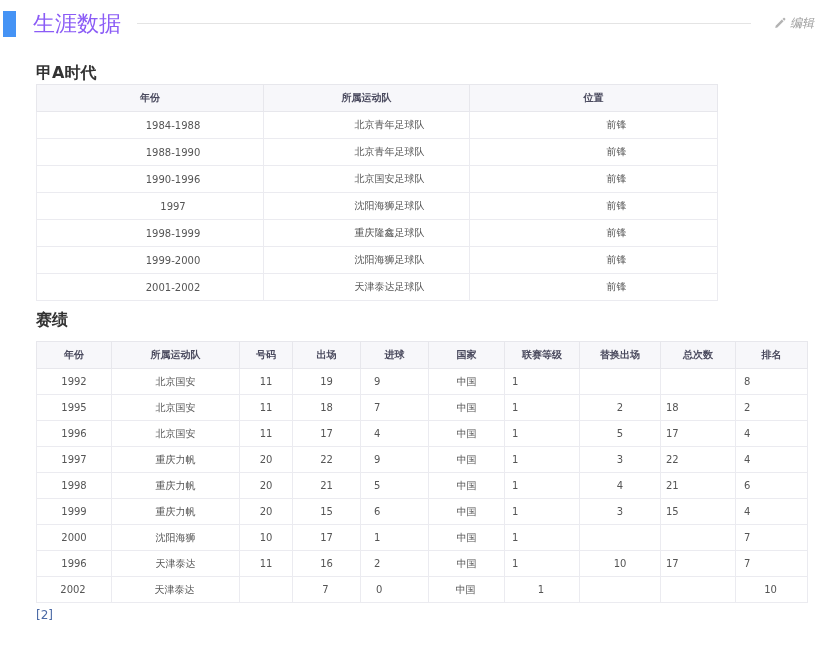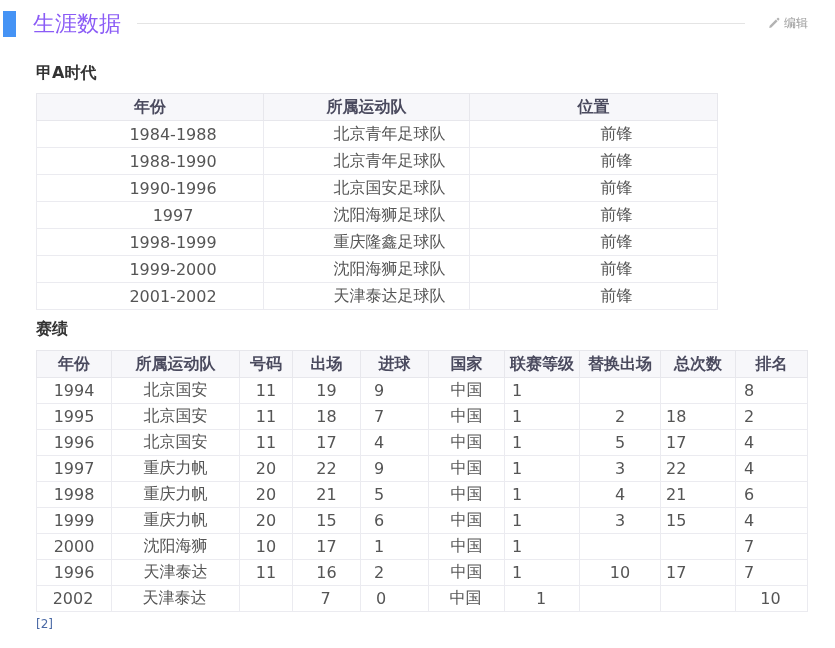--- a/index.html
+++ b/index.html
@@ -40,42 +40,43 @@
     flex: 1;
     height: 0;
     border-top: 1px solid #e4e4e4;
     margin: 0 22px 0 16px;
   }
   .edit-link {
     display: flex;
     align-items: center;
     font-size: 12px;
     color: #999;
-    margin-right: 27px;
+    margin-right: 21px;
     cursor: pointer;
     white-space: nowrap;
+    font-style: italic;
   }
   .edit-link .pencil { margin-right: 4px; display: inline-flex; }
 
   
   .content { margin-left: 36px; }
   .sub-title {
     font-size: 16px;
     font-weight: 700;
     color: #333;
     margin: 0;
     padding: 0;
   }
-  #era-subtitle   { margin-top: 25px; margin-bottom: 9px; }
+  #era-subtitle   { margin-top: 25px; }
   #score-subtitle { margin-top: 9px; margin-bottom: 10px; }
 
   table {
     border-collapse: collapse;
     table-layout: fixed;
-    font-size: 16px;
+    font-size: 10px;
   }
   #era-table    { width: 681px; }
   #career-table { width: 771px; }
   th {
     height: 27px;
     background: #f7f7fa;
     border: 1px solid #e7e7ec;
     font-weight: 700;
     color: #4a4a5e;
     text-align: center;
@@ -207,21 +208,21 @@
           <th>进球</th>
           <th>国家</th>
           <th>联赛等级</th>
           <th>替换出场</th>
           <th>总次数</th>
           <th>排名</th>
         </tr>
       </thead>
       <tbody>
         <tr>
-          <td>1994</td>
+          <td>1992</td>
           <td>北京国安</td>
           <td>11</td>
           <td>19</td>
           <td>9</td>
           <td>中国</td>
           <td>1</td>
           <td></td>
           <td></td>
           <td>8</td>
         </tr>

